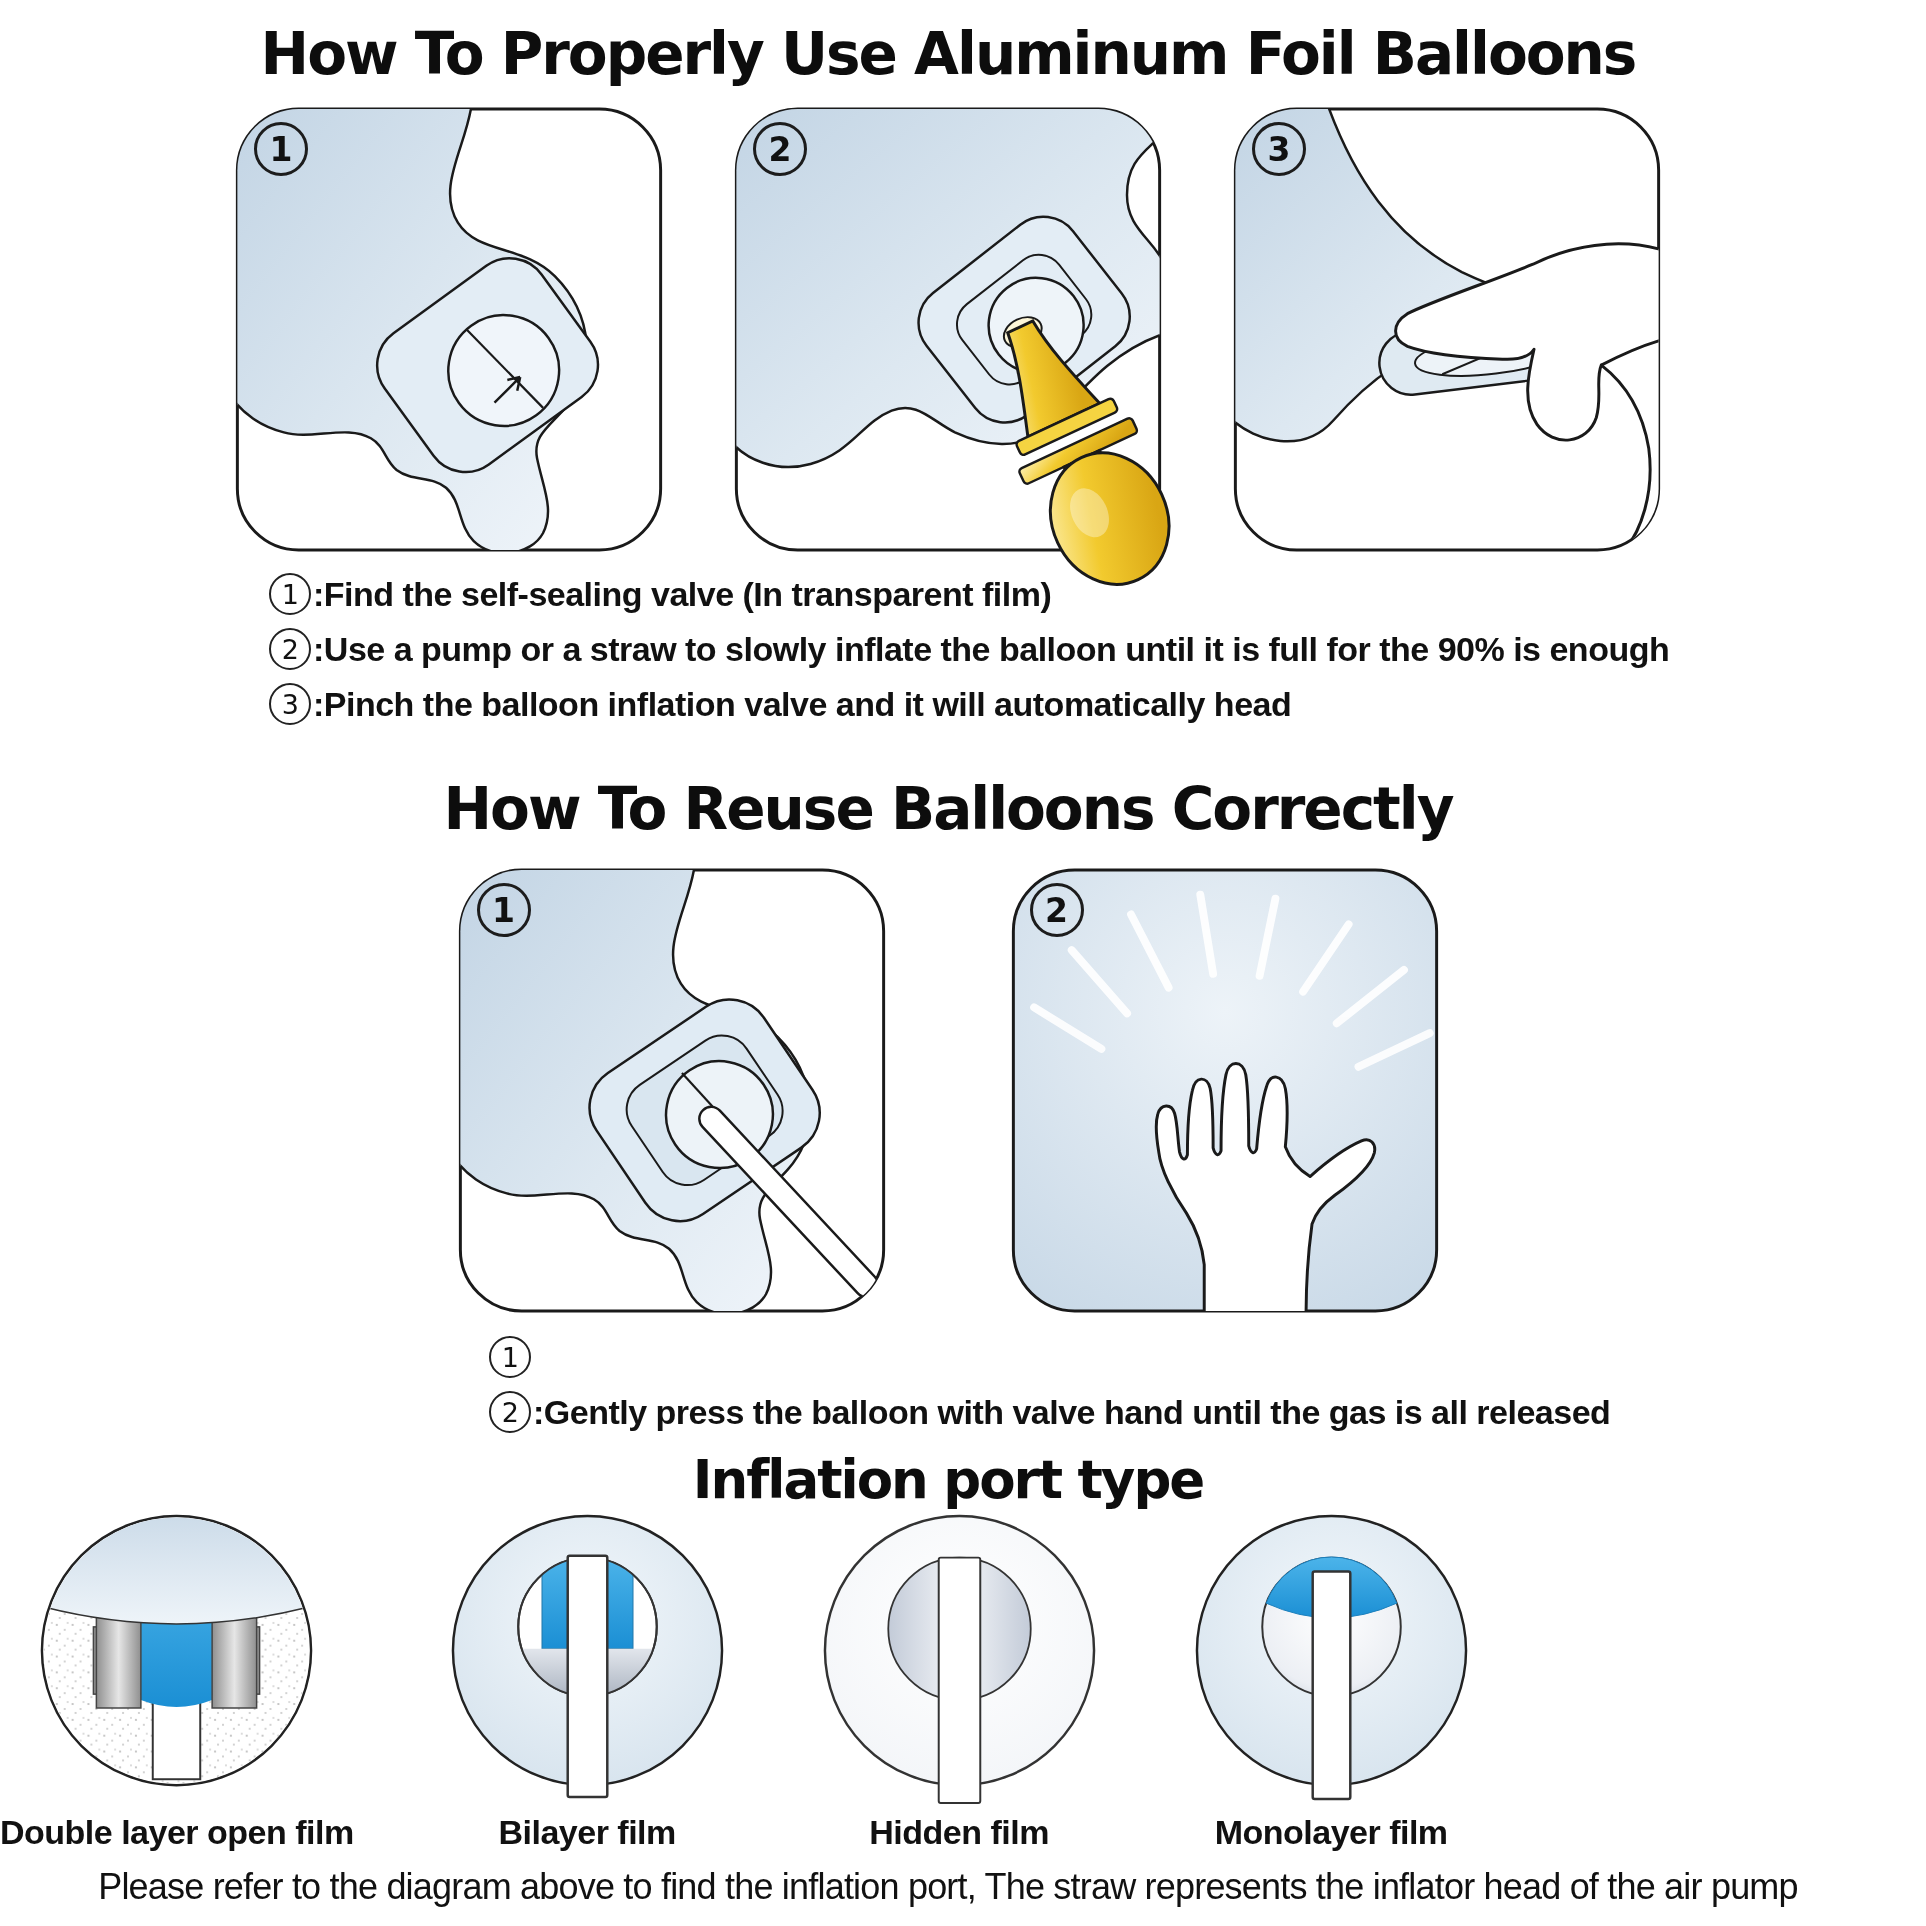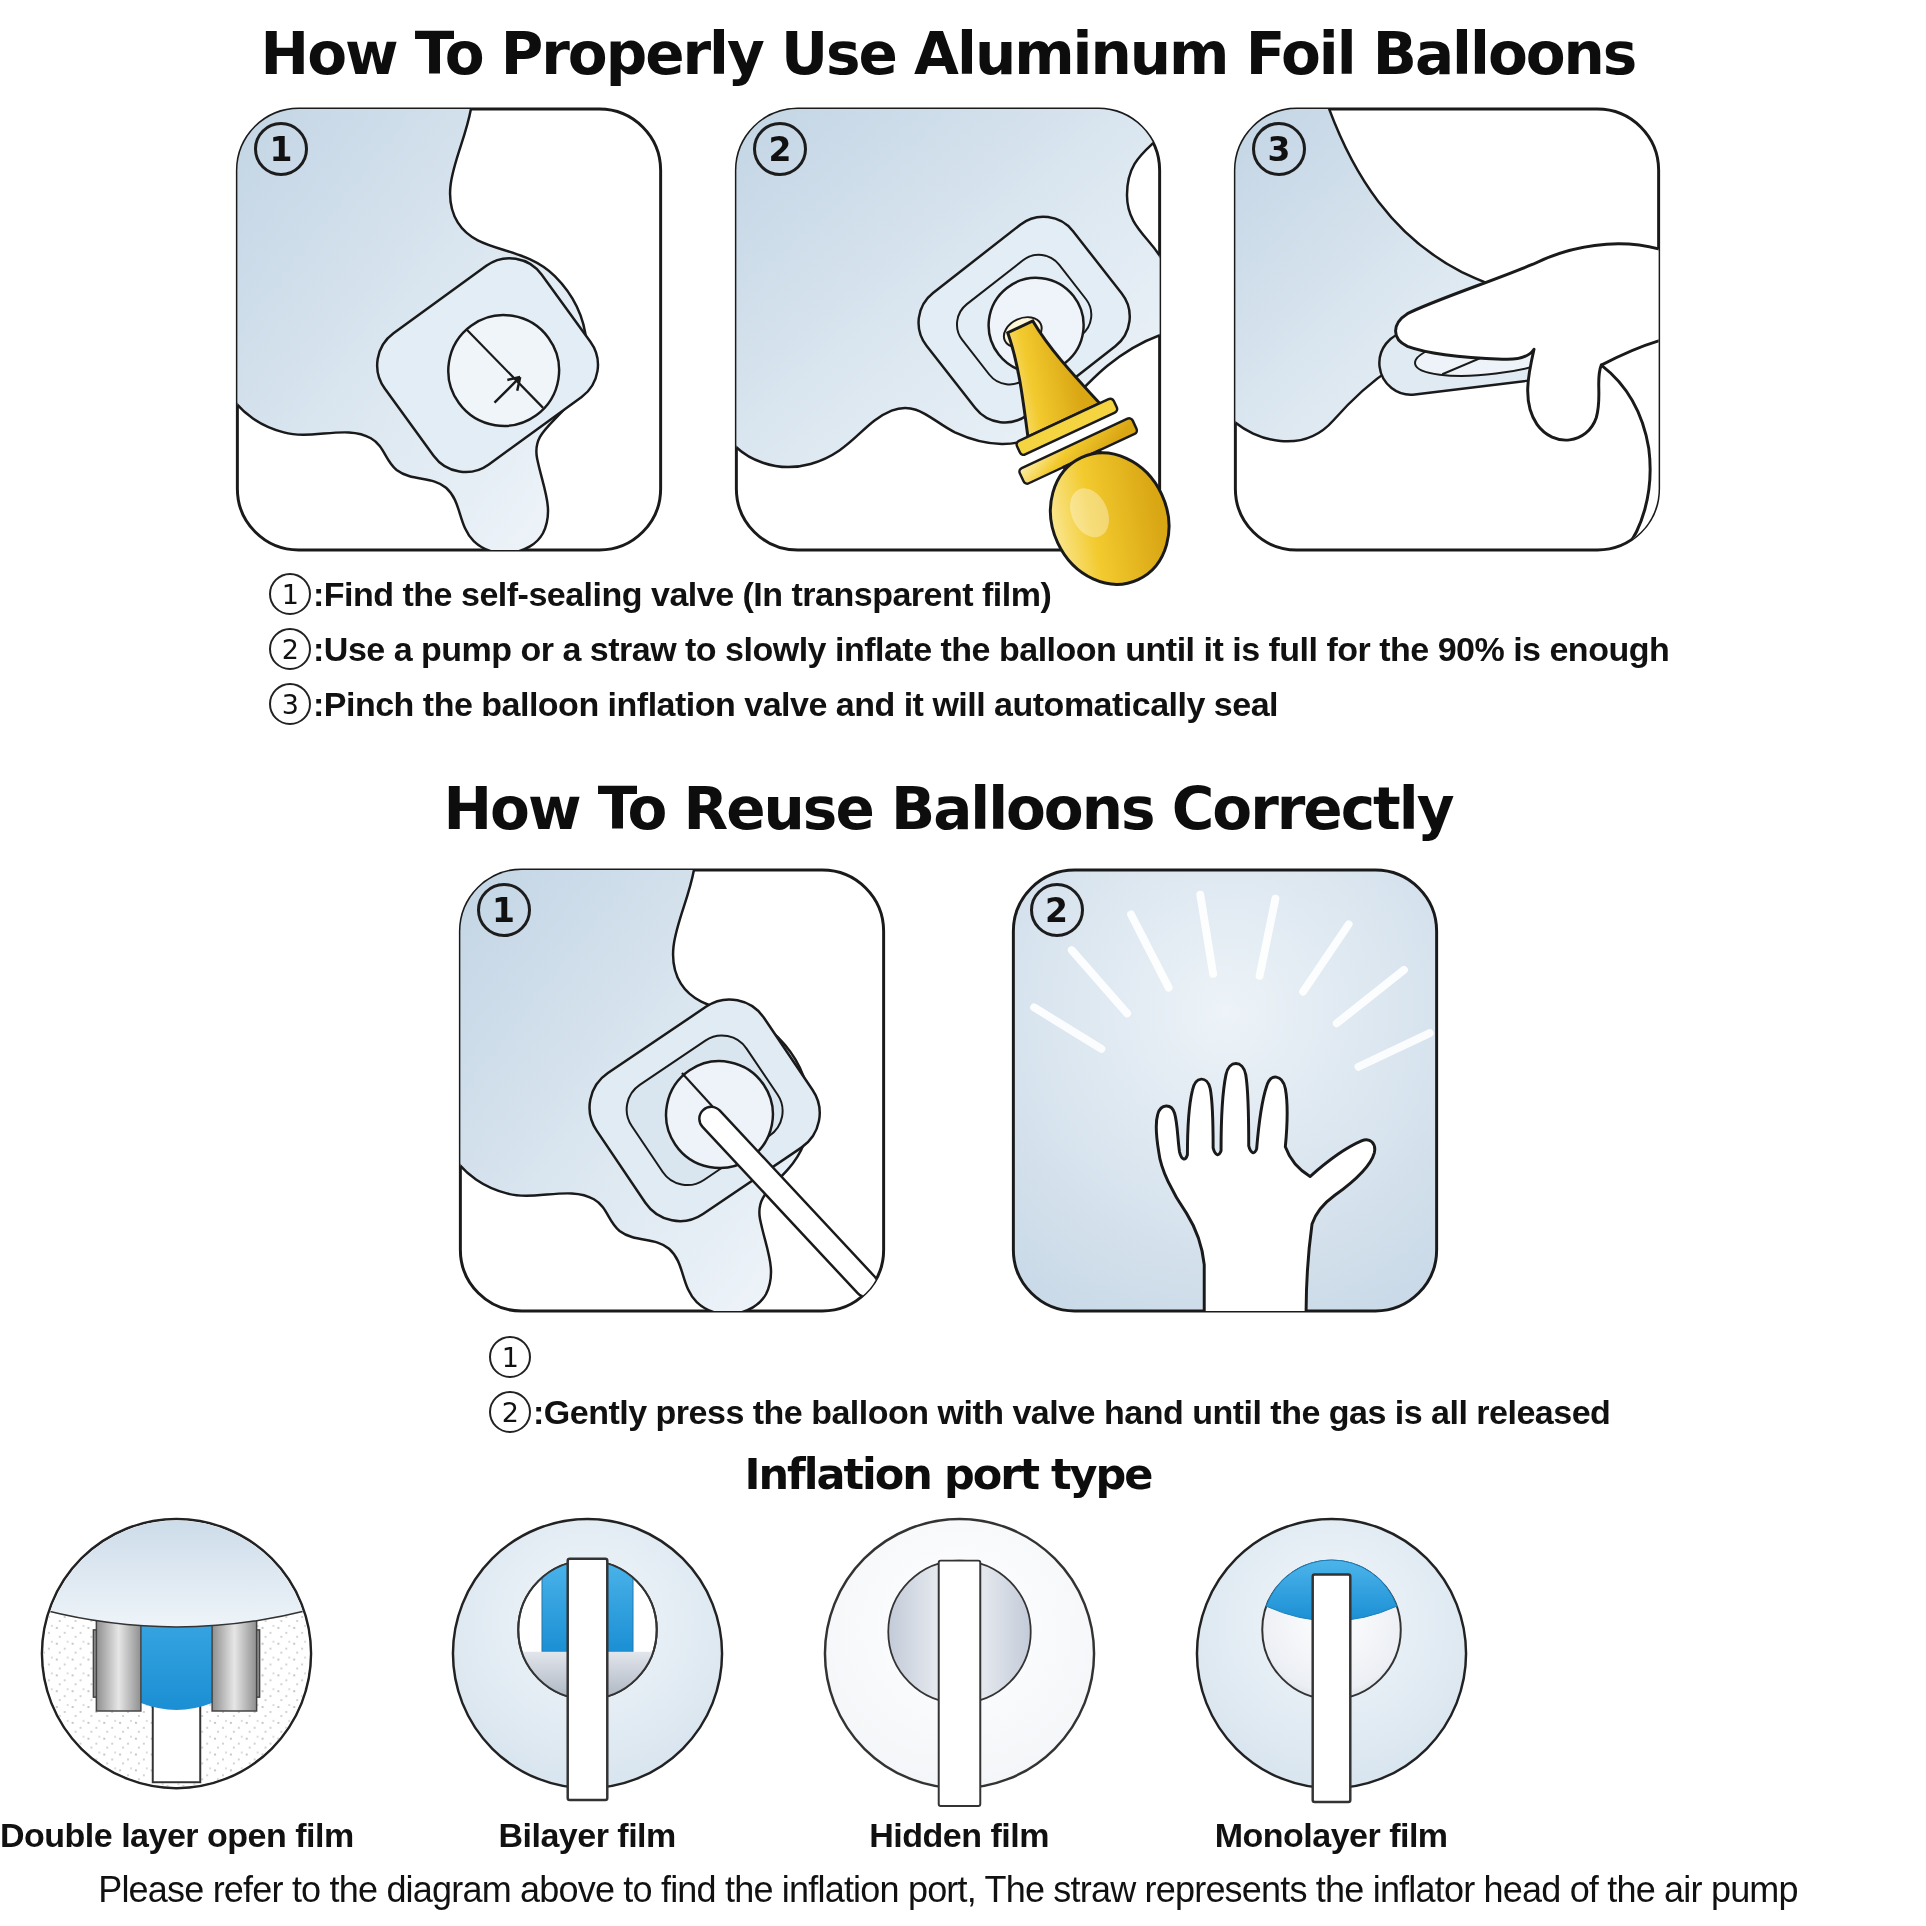--- a/index.html
+++ b/index.html
@@ -2,21 +2,21 @@
 <html><head>
 <meta charset="utf-8">
 <style>
   html,body{margin:0;padding:0;background:#ffffff;}
   .page{position:relative;width:1896px;height:1927px;background:#fff;overflow:hidden;
         font-family:"Liberation Sans",sans-serif;color:#111;}
   .ttl{font-family:"DejaVu Sans",sans-serif;font-weight:bold;text-align:center;
        letter-spacing:-2px;margin:0;color:#0d0d0d;}
   .ttl1{font-size:58px;padding-top:20px;margin-bottom:18px;}
   .ttl2{font-size:58px;margin-top:50px;margin-bottom:24px;}
-  .ttl3{font-size:43px;margin-top:16px;margin-bottom:14px;}
+  .ttl3{font-size:53px;margin-top:16px;}
   .row{display:flex;justify-content:center;}
   .row1{gap:69px;margin-bottom:20px;}
   .row2{gap:123px;margin-bottom:22px;}
   .panel{position:relative;width:430px;height:447px;margin:0;flex:none;}
   .panel svg{overflow:visible;display:block;}
   .panel-badge{position:absolute;top:16px;left:20px;width:48px;height:48px;
        border:3px solid #1c1c1c;border-radius:50%;display:flex;align-items:center;
        justify-content:center;font-size:33px;font-weight:bold;font-family:"DejaVu Sans",sans-serif;}
   .steps{display:flex;flex-direction:column;gap:13px;}
   .steps1{margin-left:269px;margin-bottom:8px;}
@@ -185,21 +185,21 @@
     <div class="step">
       <span class="step-badge">1</span>
       <span class="step-text">:Find the self-sealing valve (In transparent film)</span>
     </div>
     <div class="step">
       <span class="step-badge">2</span>
       <span class="step-text">:Use a pump or a straw to slowly inflate the balloon until it is full for the 90% is enough</span>
     </div>
     <div class="step">
       <span class="step-badge">3</span>
-      <span class="step-text">:Pinch the balloon inflation valve and it will automatically seal</span>
+      <span class="step-text">:Pinch the balloon inflation valve and it will automatically head</span>
     </div>
   </div>
 
   <h2 class="ttl ttl2">How To Reuse Balloons Correctly</h2>
 
   <div class="row row2">
 
     <figure class="panel">
       <svg width="430" height="447" viewBox="0 0 434 452">
         <clipPath id="clipD">

